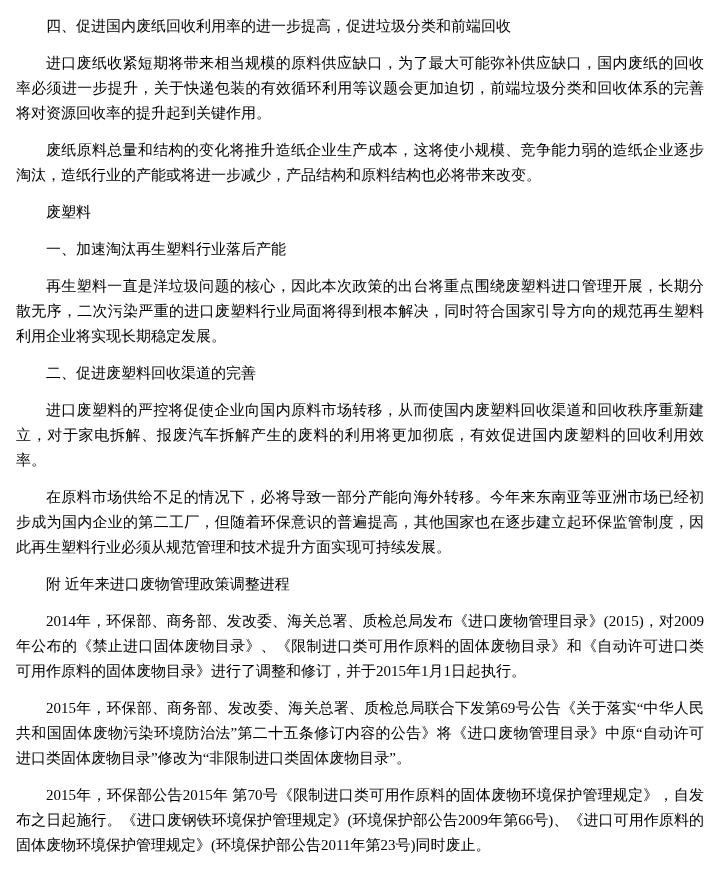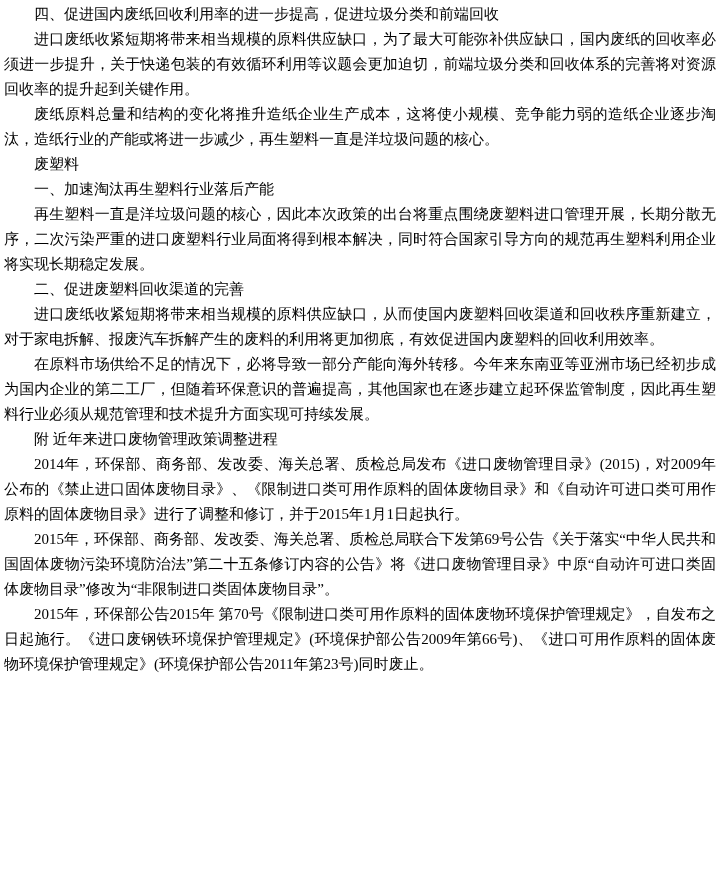--- a/index.html
+++ b/index.html
@@ -16,39 +16,39 @@
     box-sizing: border-box;
     width: 720px;
     padding: 2px 4px 0 4px;
     font-family: "Liberation Serif", "DejaVu Serif", serif;
     font-size: 15px;
     line-height: 25px;
     color: #000000;
     text-align: justify;
   }
   .doc p {
-    margin: 0;
+    margin: 12px;
     padding: 0;
     text-indent: 2em;
     word-break: break-all;
   }
   .u-seg {
     text-underline-offset: 3px;
   }
 </style>
 </head>
 <body>
 
 <div class="doc">
   <p>四、促进国内废纸回收利用率的进一步提高，促进垃圾分类和前端回收</p>
   <p>进口废纸收紧短期将带来相当规模的原料供应缺口，为了最大可能弥补供应缺口，国内废纸的回收率必须进一步提升，关于快递包装的有效循环利用等议题会更加迫切，前端垃圾分类和回收体系的完善将对资源回收率的提升起到关键作用。</p>
-  <p>废纸原料总量和结构的变化将推升造纸企业生产成本，这将使小规模、竞争能力弱的造纸企业逐步淘汰，造纸行业的产能或将进一步减少，再生塑料一直是洋垃圾问题的核心。</p>
+  <p>废纸原料总量和结构的变化将推升造纸企业生产成本，这将使小规模、竞争能力弱的造纸企业逐步淘汰，造纸行业的产能或将进一步减少，产品结构和原料结构也必将带来改变。</p>
   <p>废塑料</p>
   <p>一、加速淘汰再生塑料行业落后产能</p>
   <p>再生塑料一直是洋垃圾问题的核心，因此本次政策的出台将重点围绕废塑料进口管理开展，长期分散无序，二次污染严重的进口废塑料行业局面将得到根本解决，同时符合国家引导方向的规范再生塑料利用企业将实现长期稳定发展。</p>
   <p>二、促进废塑料回收渠道的完善</p>
-  <p><span>进口废纸收紧短期将带来相当规模的原料供应缺口，从而使国内废塑料回收渠道和回收秩序重新</span><span class="u-seg">建立</span><span>，对于家电拆解、报废汽车拆解产生的废料的利用将更加彻底，有效促进国内废塑料的回收利用效率。</span></p>
+  <p><span>进口废塑料的严控将促使企业向国内原料市场转移，从而使国内废塑料回收渠道和回收秩序重新</span><span class="u-seg">建立</span><span>，对于家电拆解、报废汽车拆解产生的废料的利用将更加彻底，有效促进国内废塑料的回收利用效率。</span></p>
   <p>在原料市场供给不足的情况下，必将导致一部分产能向海外转移。今年来东南亚等亚洲市场已经初步成为国内企业的第二工厂，但随着环保意识的普遍提高，其他国家也在逐步建立起环保监管制度，因此再生塑料行业必须从规范管理和技术提升方面实现可持续发展。</p>
   <p>附 近年来进口废物管理政策调整进程</p>
   <p>2014年，环保部、商务部、发改委、海关总署、质检总局发布《进口废物管理目录》(2015)，对2009年公布的《禁止进口固体废物目录》、《限制进口类可用作原料的固体废物目录》和《自动许可进口类可用作原料的固体废物目录》进行了调整和修订，并于2015年1月1日起执行。</p>
   <p>2015年，环保部、商务部、发改委、海关总署、质检总局联合下发第69号公告《关于落实“中华人民共和国固体废物污染环境防治法”第二十五条修订内容的公告》将《进口废物管理目录》中原“自动许可进口类固体废物目录”修改为“非限制进口类固体废物目录”。</p>
   <p>2015年，环保部公告2015年 第70号《限制进口类可用作原料的固体废物环境保护管理规定》，自发布之日起施行。《进口废钢铁环境保护管理规定》(环境保护部公告2009年第66号)、《进口可用作原料的固体废物环境保护管理规定》(环境保护部公告2011年第23号)同时废止。</p>
 </div>
 
 </body></html>

